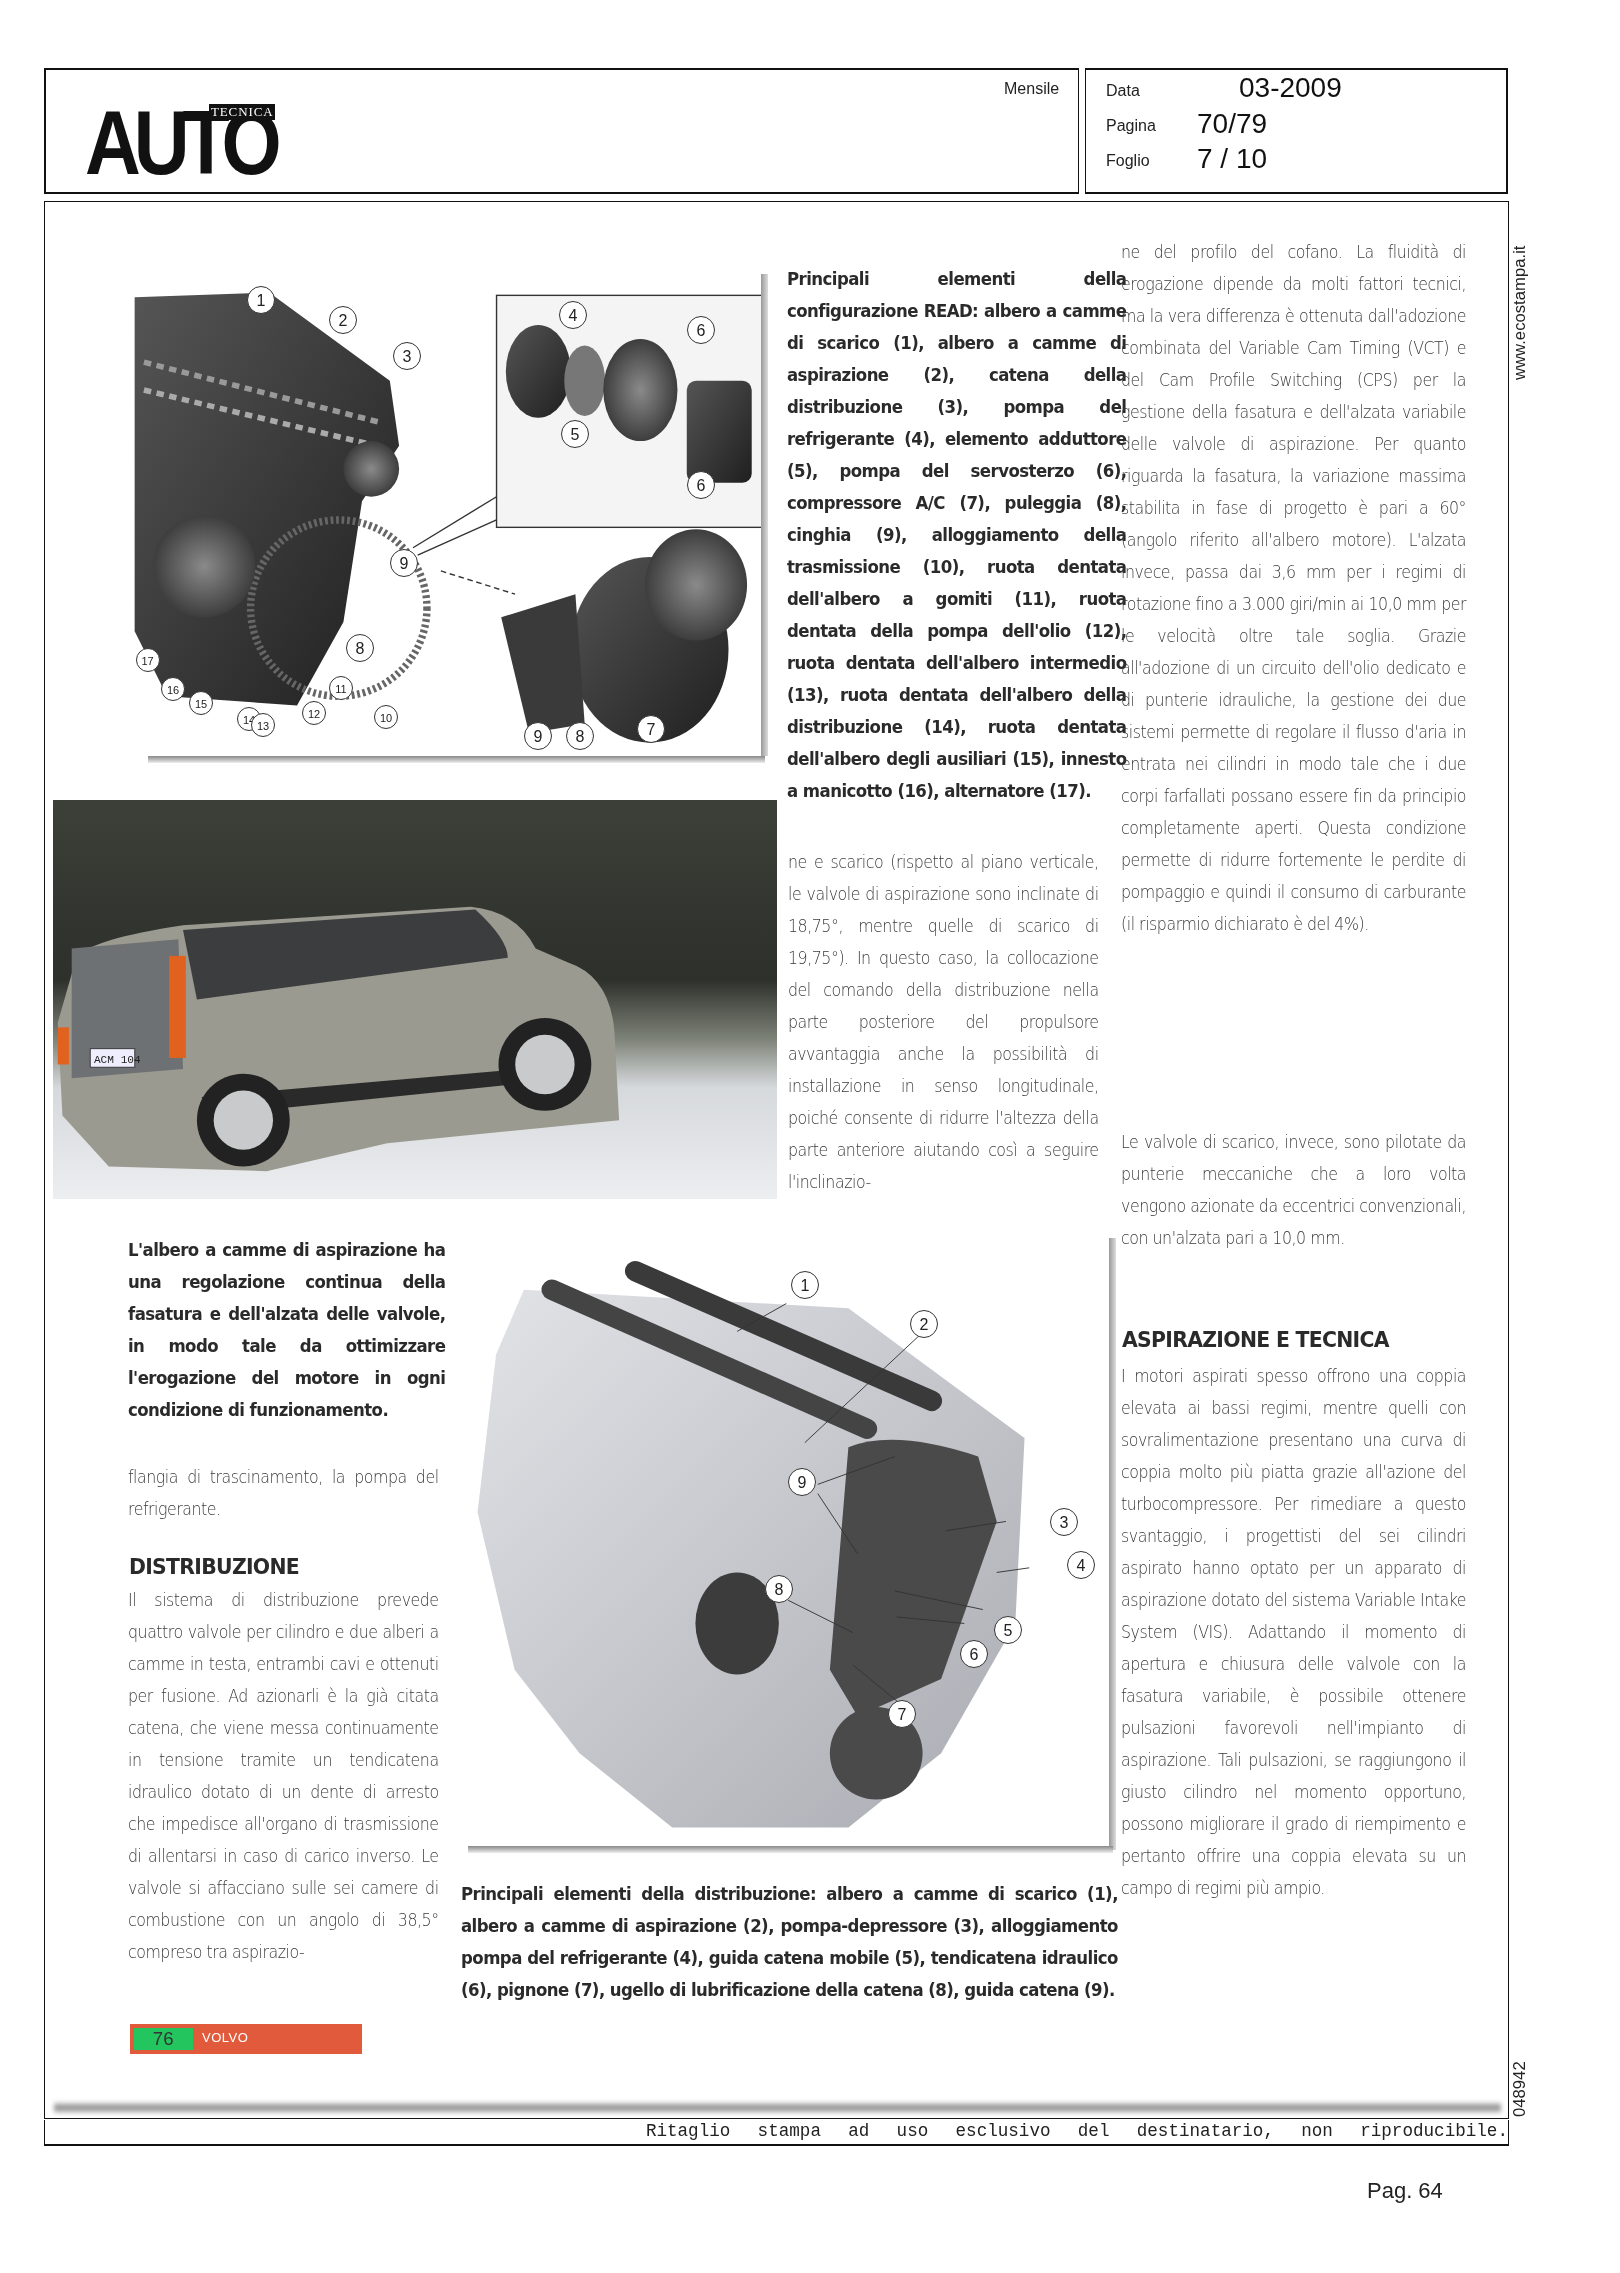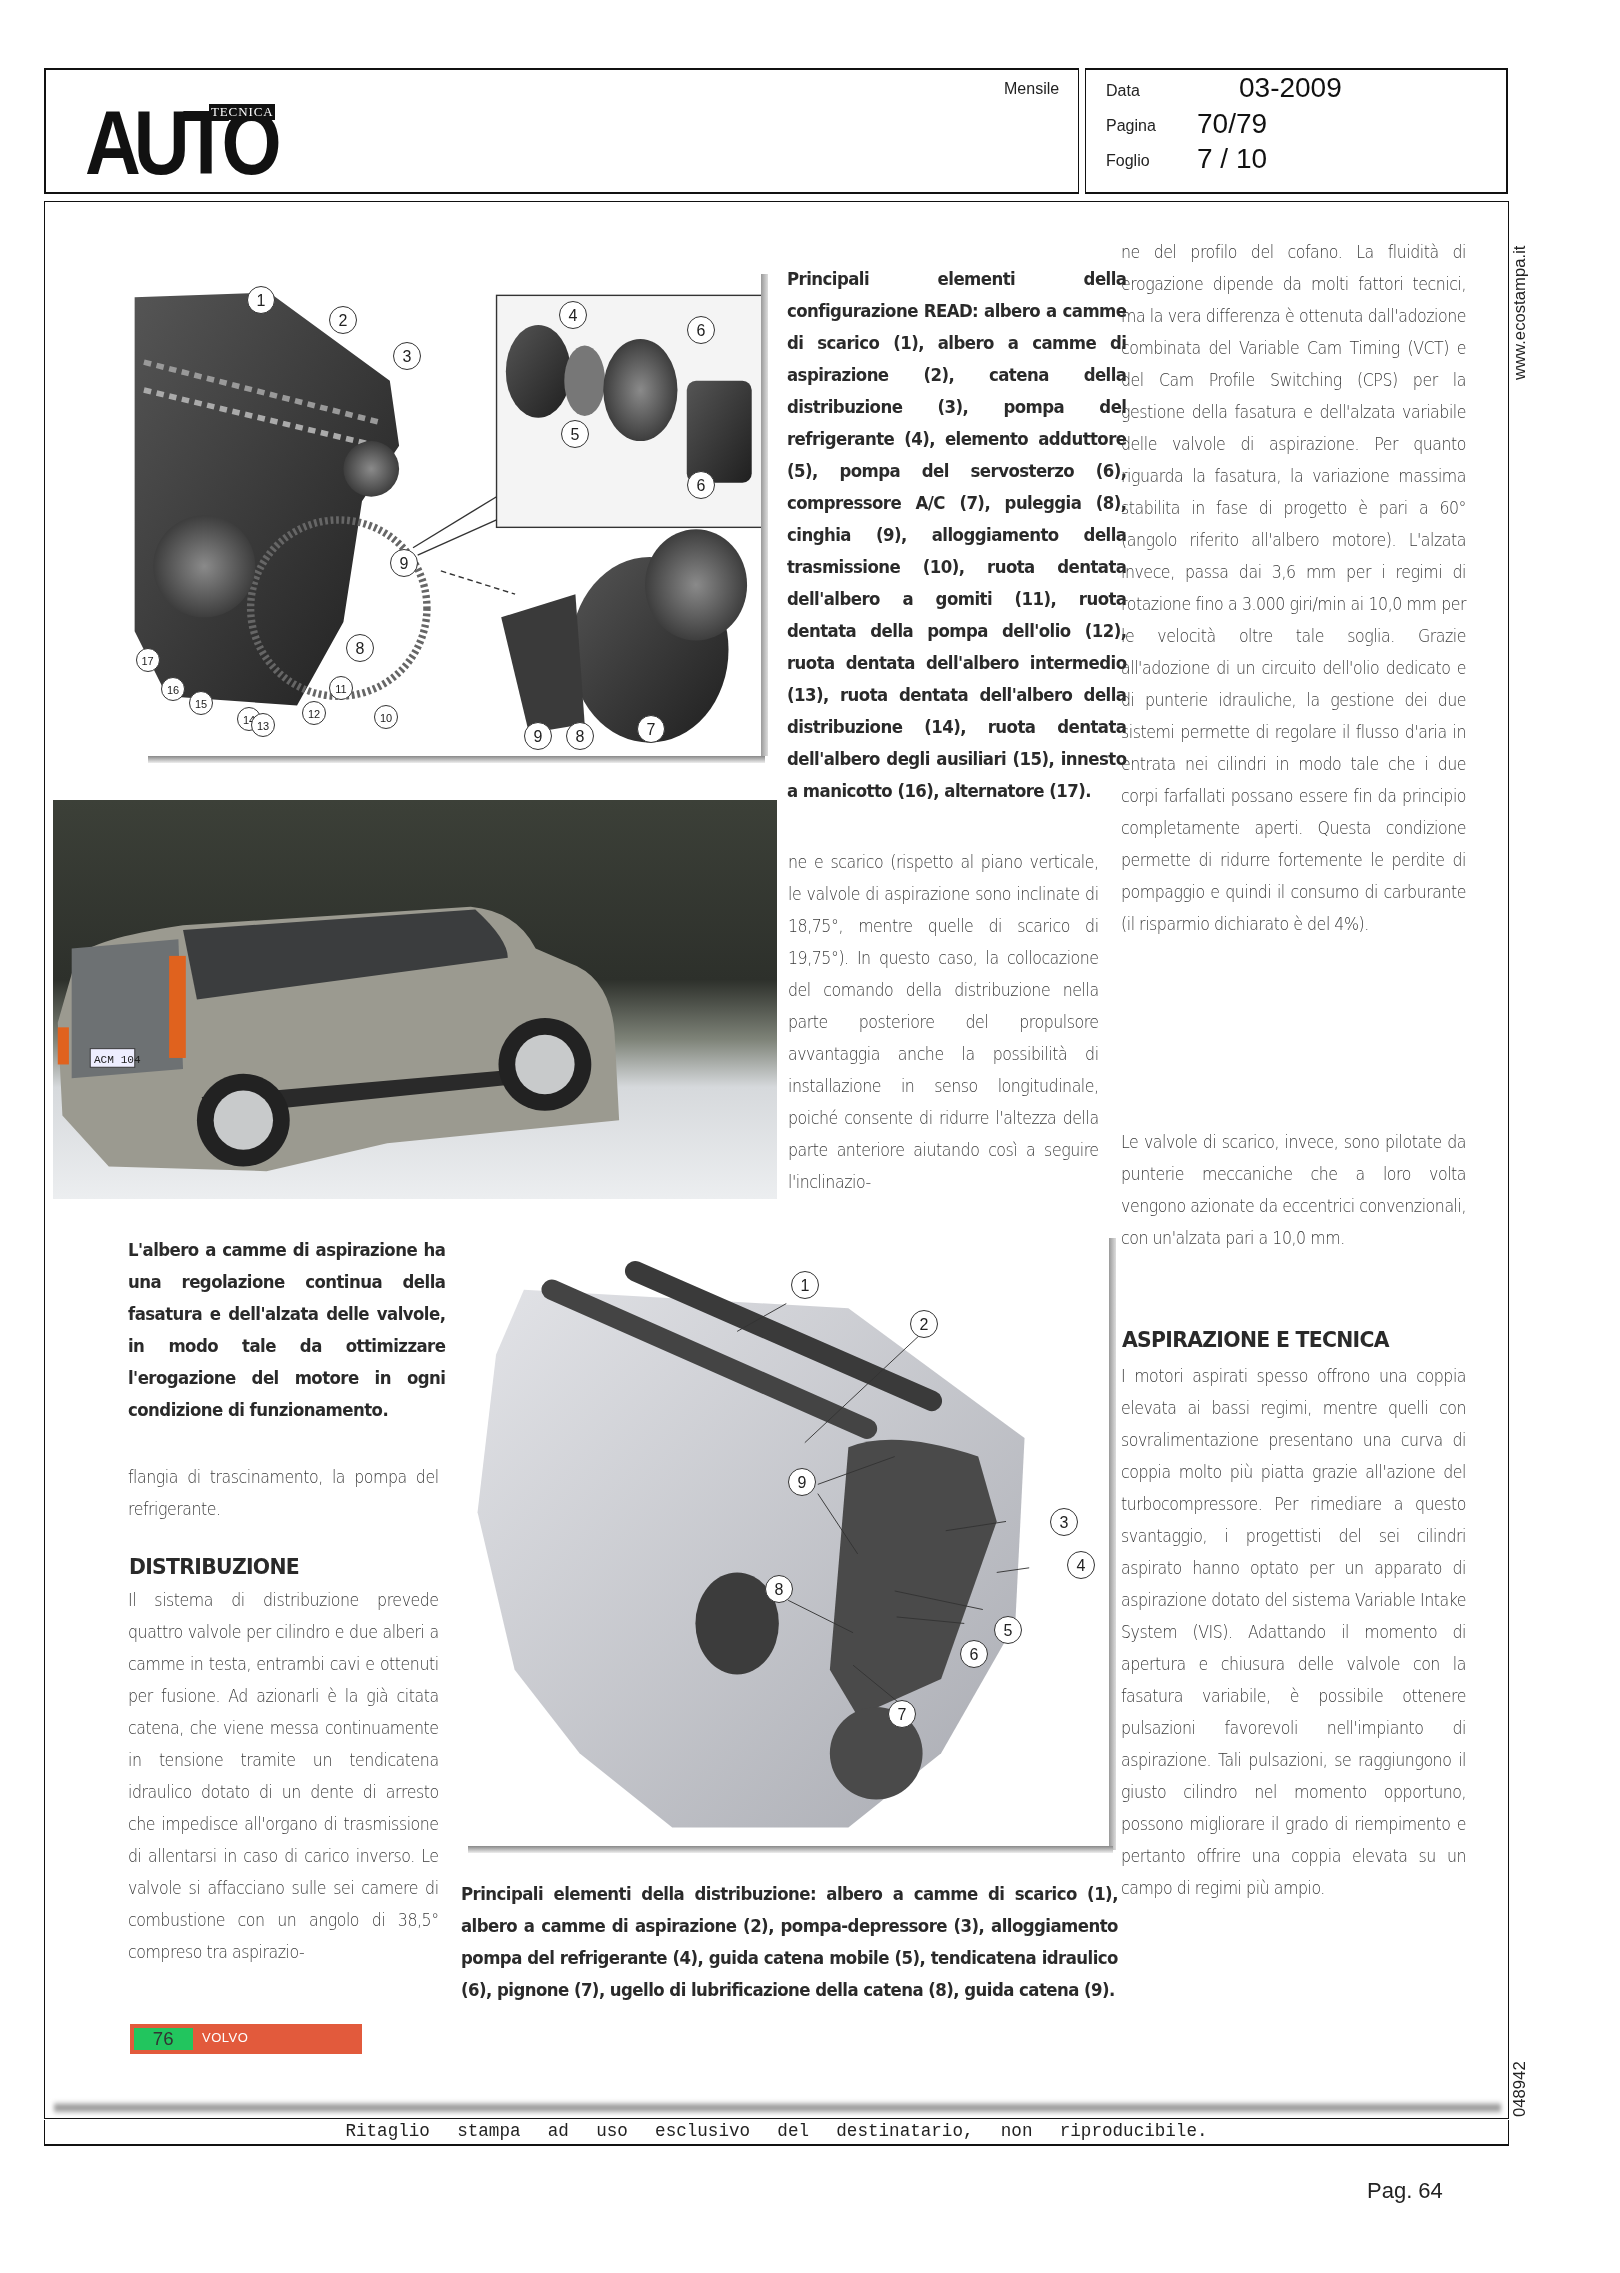--- a/index.html
+++ b/index.html
@@ -10,21 +10,21 @@
   .hdr-box { position:absolute; left:44px; top:68px; width:1035px; height:126px; border:2.8px solid #111; border-right-width:1.9px; box-sizing:border-box; }
   .hdr-box2 { position:absolute; left:1085px; top:68px; width:423px; height:126px; border:2.8px solid #111; border-left-width:1.9px; box-sizing:border-box; }
   .logo { position:absolute; left:85px; top:97px; font-family:"Liberation Sans", sans-serif; font-weight:bold; font-size:91px; letter-spacing:-8.3px; line-height:1; color:#111; transform:scaleX(0.85); transform-origin:left top; }
   .logo-sub { position:absolute; left:209px; top:104px; font-family:"Liberation Serif", serif; font-size:13px; color:#fff; background:#111; padding:0 1.9px; letter-spacing:0.9px; }
   .mensile { position:absolute; left:1004px; top:80px; font-size:16px; }
   .meta-label { position:absolute; left:1106px; font-size:16px; color:#222; }
   .meta-val { position:absolute; font-size:28px; color:#111; }
 
   
   .frame { position:absolute; left:44px; top:201px; width:1465px; height:1918px; border:1.9px solid #111; box-sizing:border-box; }
-  .footer-note { position:absolute; left:44px; top:2120px; width:1465px; height:26px; border:1.9px solid #111; border-top:0; border-bottom-width:2.8px; box-sizing:border-box; text-align:center; font-family:"Liberation Mono", monospace; font-size:17.6px; line-height:22px; word-spacing:16.7px; }
+  .footer-note { position:absolute; left:44px; top:2120px; width:1465px; height:26px; border:1.9px solid #111; border-top:0; border-bottom-width:2.8px; box-sizing:border-box; text-align:right; font-family:"Liberation Mono", monospace; font-size:17.6px; line-height:22px; word-spacing:16.7px; }
   .page-num { position:absolute; left:1367px; top:2178px; font-size:22px; }
   .side-url { position:absolute; left:1510px; top:213px; width:28px; height:167px; }
   .side-url span { position:absolute; left:0; top:0; transform:rotate(-90deg) translate(-167px, 0); transform-origin:left top; font-size:16.7px; white-space:nowrap; }
   .side-id { position:absolute; left:1510px; top:2059px; width:28px; height:65px; }
   .side-id span { position:absolute; left:0; top:0; transform:rotate(-90deg) translate(-58px, 0); transform-origin:left top; font-size:16.7px; white-space:nowrap; }
 
   
   .caption { font-family:"DejaVu Sans", sans-serif; font-weight:bold; font-size:18px; line-height:32px; color:#2a2a2a; text-align:justify; letter-spacing:-0.6px; transform:scaleX(0.92); transform-origin:left top; }
   .body-text { font-family:"DejaVu Sans", sans-serif; font-size:17px; line-height:32px; color:#3a3a3a; text-align:justify; letter-spacing:-0.5px; font-weight:300; transform:scaleX(0.93); transform-origin:left top; }
   .section-h { font-family:"DejaVu Sans", sans-serif; font-weight:bold; font-size:20.4px; color:#2a2a2a; letter-spacing:-0.7px; }

